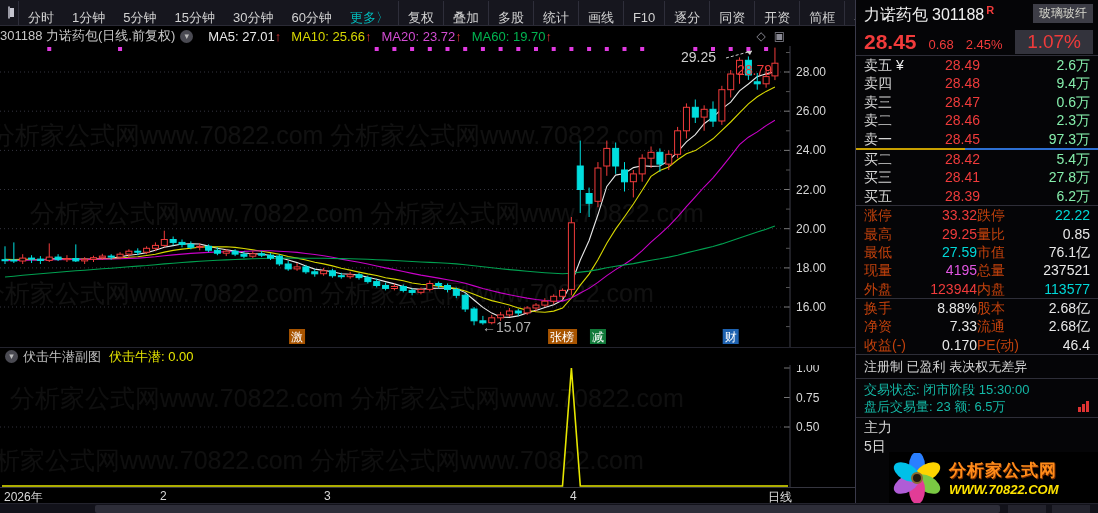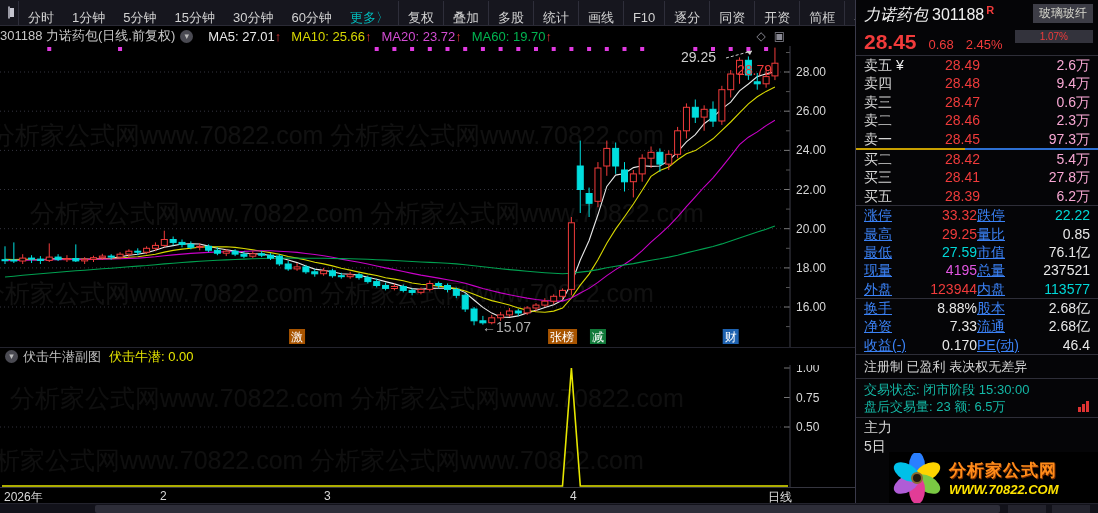--- a/index.html
+++ b/index.html
@@ -33,36 +33,36 @@
   #time-axis .t-lab{position:absolute;top:1px;}
   #period-label{position:absolute;left:768px;top:1px;color:#e0e0e0;}
   
   #scrollbar{position:absolute;left:0;top:503px;width:1098px;height:10px;background:#12121a;border-top:1px solid #23232d;}
   #scroll-thumb{position:absolute;left:95px;top:1px;height:8px;width:905px;background:#2d2d38;border-radius:2px;}
   .scroll-btn{position:absolute;top:1px;height:8px;width:38px;background:#23232d;}
   
   #panel{position:absolute;left:855px;top:0;width:243px;height:503px;background:#050507;
     border-left:1px solid #3a3a4a;color:#cfcfcf;font-size:14px;}
   #p-head{position:relative;height:56px;border-bottom:1px solid #2e2e38;padding:4px 6px 0 8px;}
-  #p-name{font-size:16px;color:#f0f0f0;font-style:italic;}
+  #p-name{font-size:16px;color:#f0f0f0;}
   #p-code{font-size:16px;color:#f0f0f0;margin-left:4px;}
   #p-badge{color:#f03b3b;font-size:11px;font-weight:bold;vertical-align:super;margin-left:2px;}
   #p-industry{position:absolute;right:5px;top:4px;background:#3d3d46;color:#d8d8ce;font-size:12px;padding:1px 6px;}
-  #p-ind-pct{position:absolute;right:5px;top:30px;background:#33333c;color:#f03b3b;font-size:10px;padding:1px 25px;}
+  #p-ind-pct{position:absolute;right:5px;top:30px;background:#33333c;color:#f03b3b;font-size:19px;padding:1px 12px;}
   #p-price{font-size:21px;font-weight:bold;color:#f23b3b;margin-top:4px;display:inline-block;}
   .p-chg{color:#f23b3b;font-size:13px;margin-left:8px;}
   .lvl-row{display:flex;height:18.4px;line-height:18.4px;padding:0 8px 0 8px;}
   .lvl-row .l{width:46px;color:#d5d5d5;}
   .lvl-row .p{width:70px;text-align:right;color:#f03b3b;}
-  .lvl-row .v{flex:1;text-align:right;color:#f9a8d4;}
+  .lvl-row .v{flex:1;text-align:right;color:#86efac;}
   #ratio-bar{height:2px;margin:0;background:linear-gradient(to right,#c8a000 0 45%,#2d6fd2 45% 100%);}
   .sect{border-bottom:1px solid #2e2e38;}
   .st-row{display:flex;height:18.4px;line-height:18.4px;padding:0 8px;}
   .st-cell{display:flex;width:50%;}
-  .st-cell .l{color:#3b82f6;white-space:nowrap;text-decoration:underline;}
+  .st-cell .l{color:#c2410c;white-space:nowrap;}
   .st-cell .v{flex:1;text-align:right;}
   .c-red{color:#f03b3b;} .c-cyan{color:#00d8d8;} .c-white{color:#e8e8e8;} .c-magenta{color:#e256e2;}
   #p-flags{height:24px;line-height:24px;padding:0 8px;font-size:13px;color:#d5d5d5;border-bottom:1px solid #2e2e38;white-space:nowrap;}
   #p-status{padding:2px 8px;font-size:13px;color:#14b8a6;border-bottom:1px solid #2e2e38;}
   #p-status div{height:17px;line-height:17px;position:relative;white-space:nowrap;}
   #ah-icon{position:absolute;right:0;top:3px;width:12px;height:11px;display:flex;align-items:flex-end;gap:1px;}
   #ah-icon i{display:block;width:3px;background:#e03333;}
   .partial-row{height:18.4px;line-height:18.4px;padding:0 8px;color:#d5d5d5;}
   
   #logo{position:absolute;left:33px;top:452px;width:210px;height:51px;background:#000;display:flex;align-items:center;z-index:5;}

